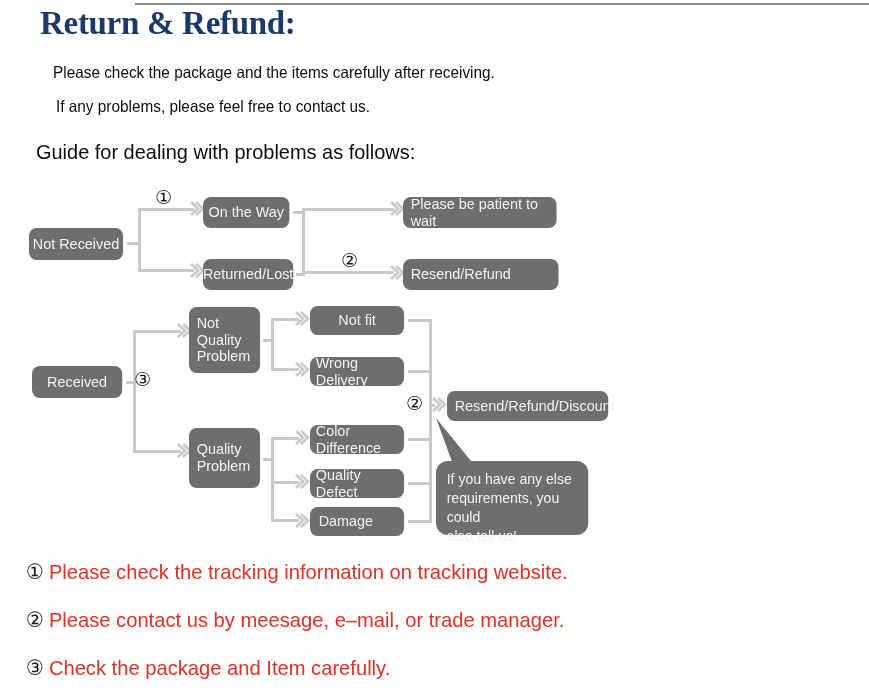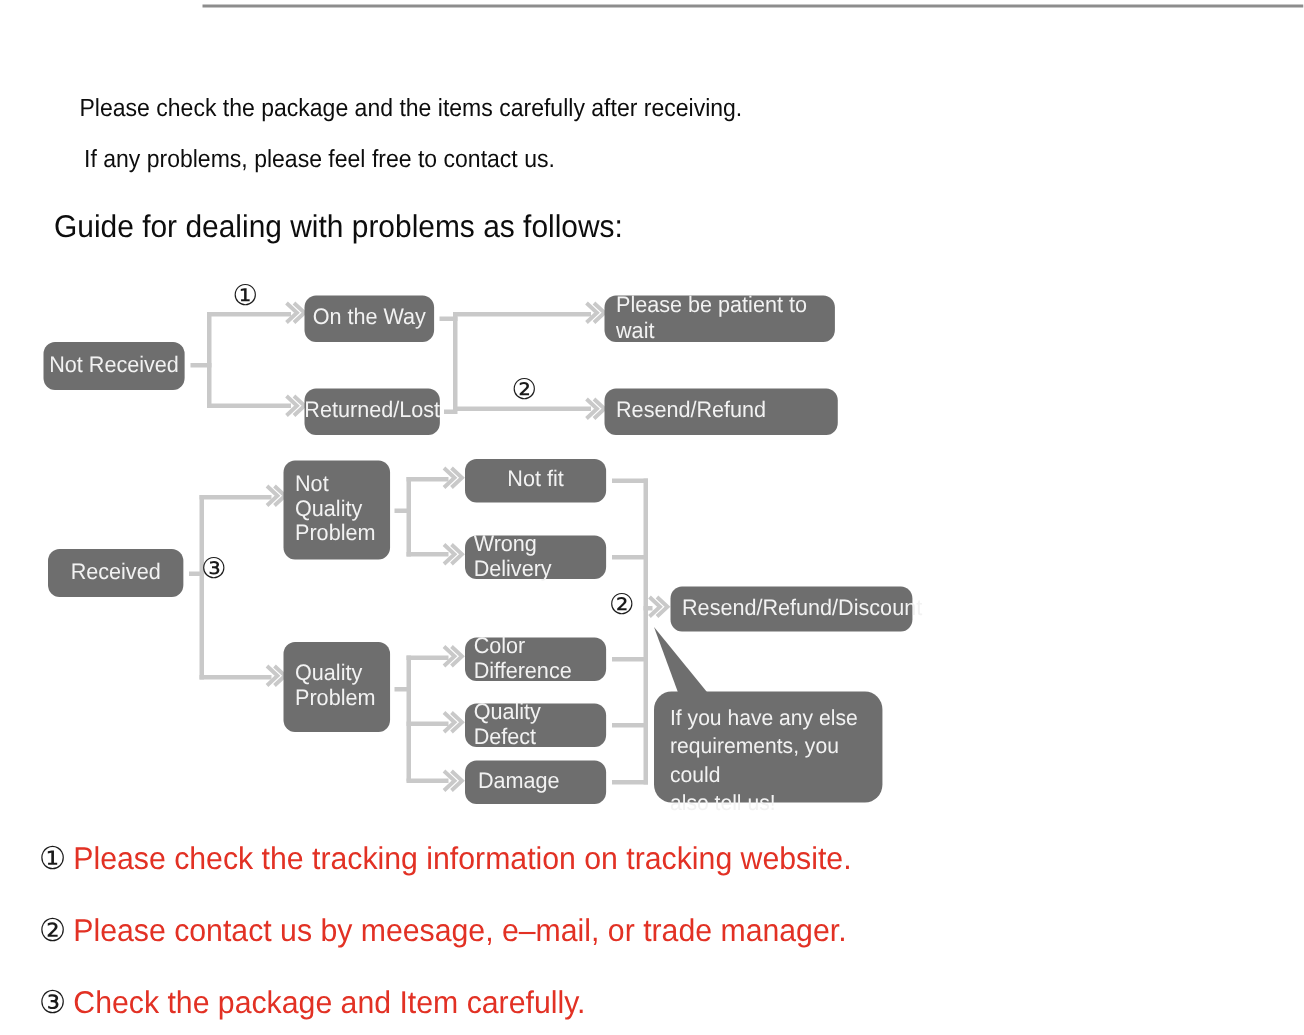--- a/index.html
+++ b/index.html
@@ -150,20 +150,21 @@
     margin-right: 5px;
   }
 </style>
 </head>
 <body>
 
 <div id="page">
 
   <div class="top-rule"></div>
 
+  <div class="title">Return &amp; Refund:</div>
   <div class="subline subline-1">Please check the package and the items carefully after receiving.</div>
   <div class="subline subline-2">If any problems, please feel free to contact us.</div>
   <div class="guide">Guide for dealing with problems as follows:</div>
 
   <div class="node center" style="left:29px; top:228px; width:98px; height:32px;">Not Received</div>
 
   <div class="ln lh" style="left:127px; top:242px; width:14px;"></div>
   <div class="ln lv" style="left:138px; top:208px; height:64px;"></div>
   <div class="ln lh" style="left:138px; top:208px; width:56px;"></div>
   <div class="ln lh" style="left:138px; top:269px; width:56px;"></div>

